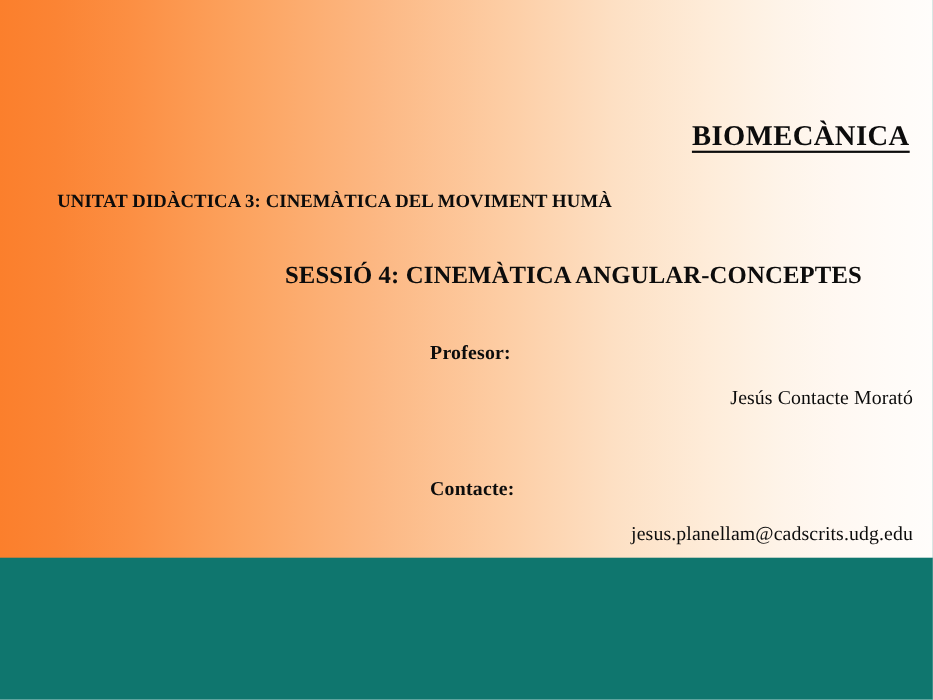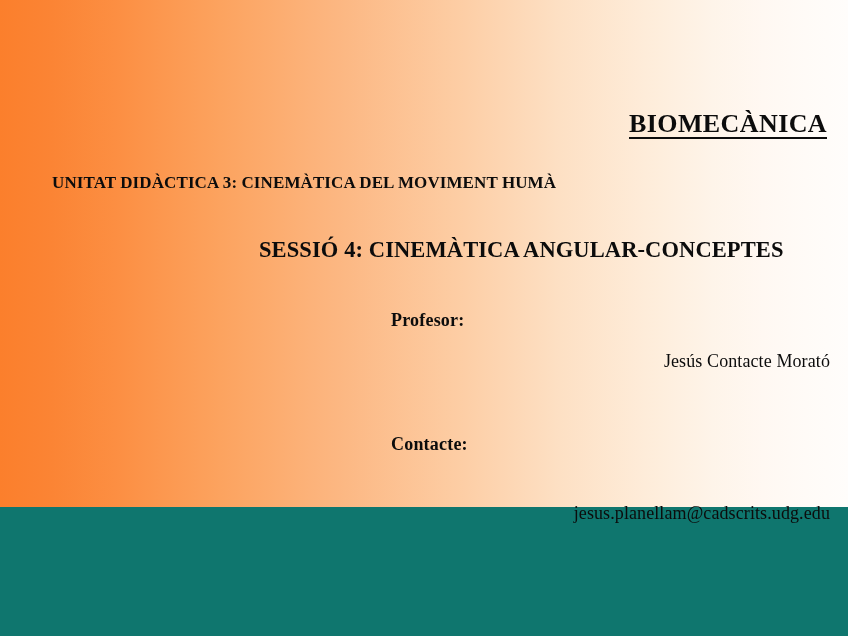--- a/index.html
+++ b/index.html
@@ -102,21 +102,21 @@
 
   .field-value {
     right: 18px;
     font-size: 18px;
     font-weight: normal;
     letter-spacing: 0.1px;
   }
 
   #value-teacher-1 { top: 352px; }
   #value-teacher-2 { top: 394px; }
-  #value-email     { top: 504px; }
+  #value-email     { top: 476px; }
 </style>
 </head>
 <body>
 
 <div id="slide">
 
   <div id="banner"></div>
 
   <div id="text-layer">
 

